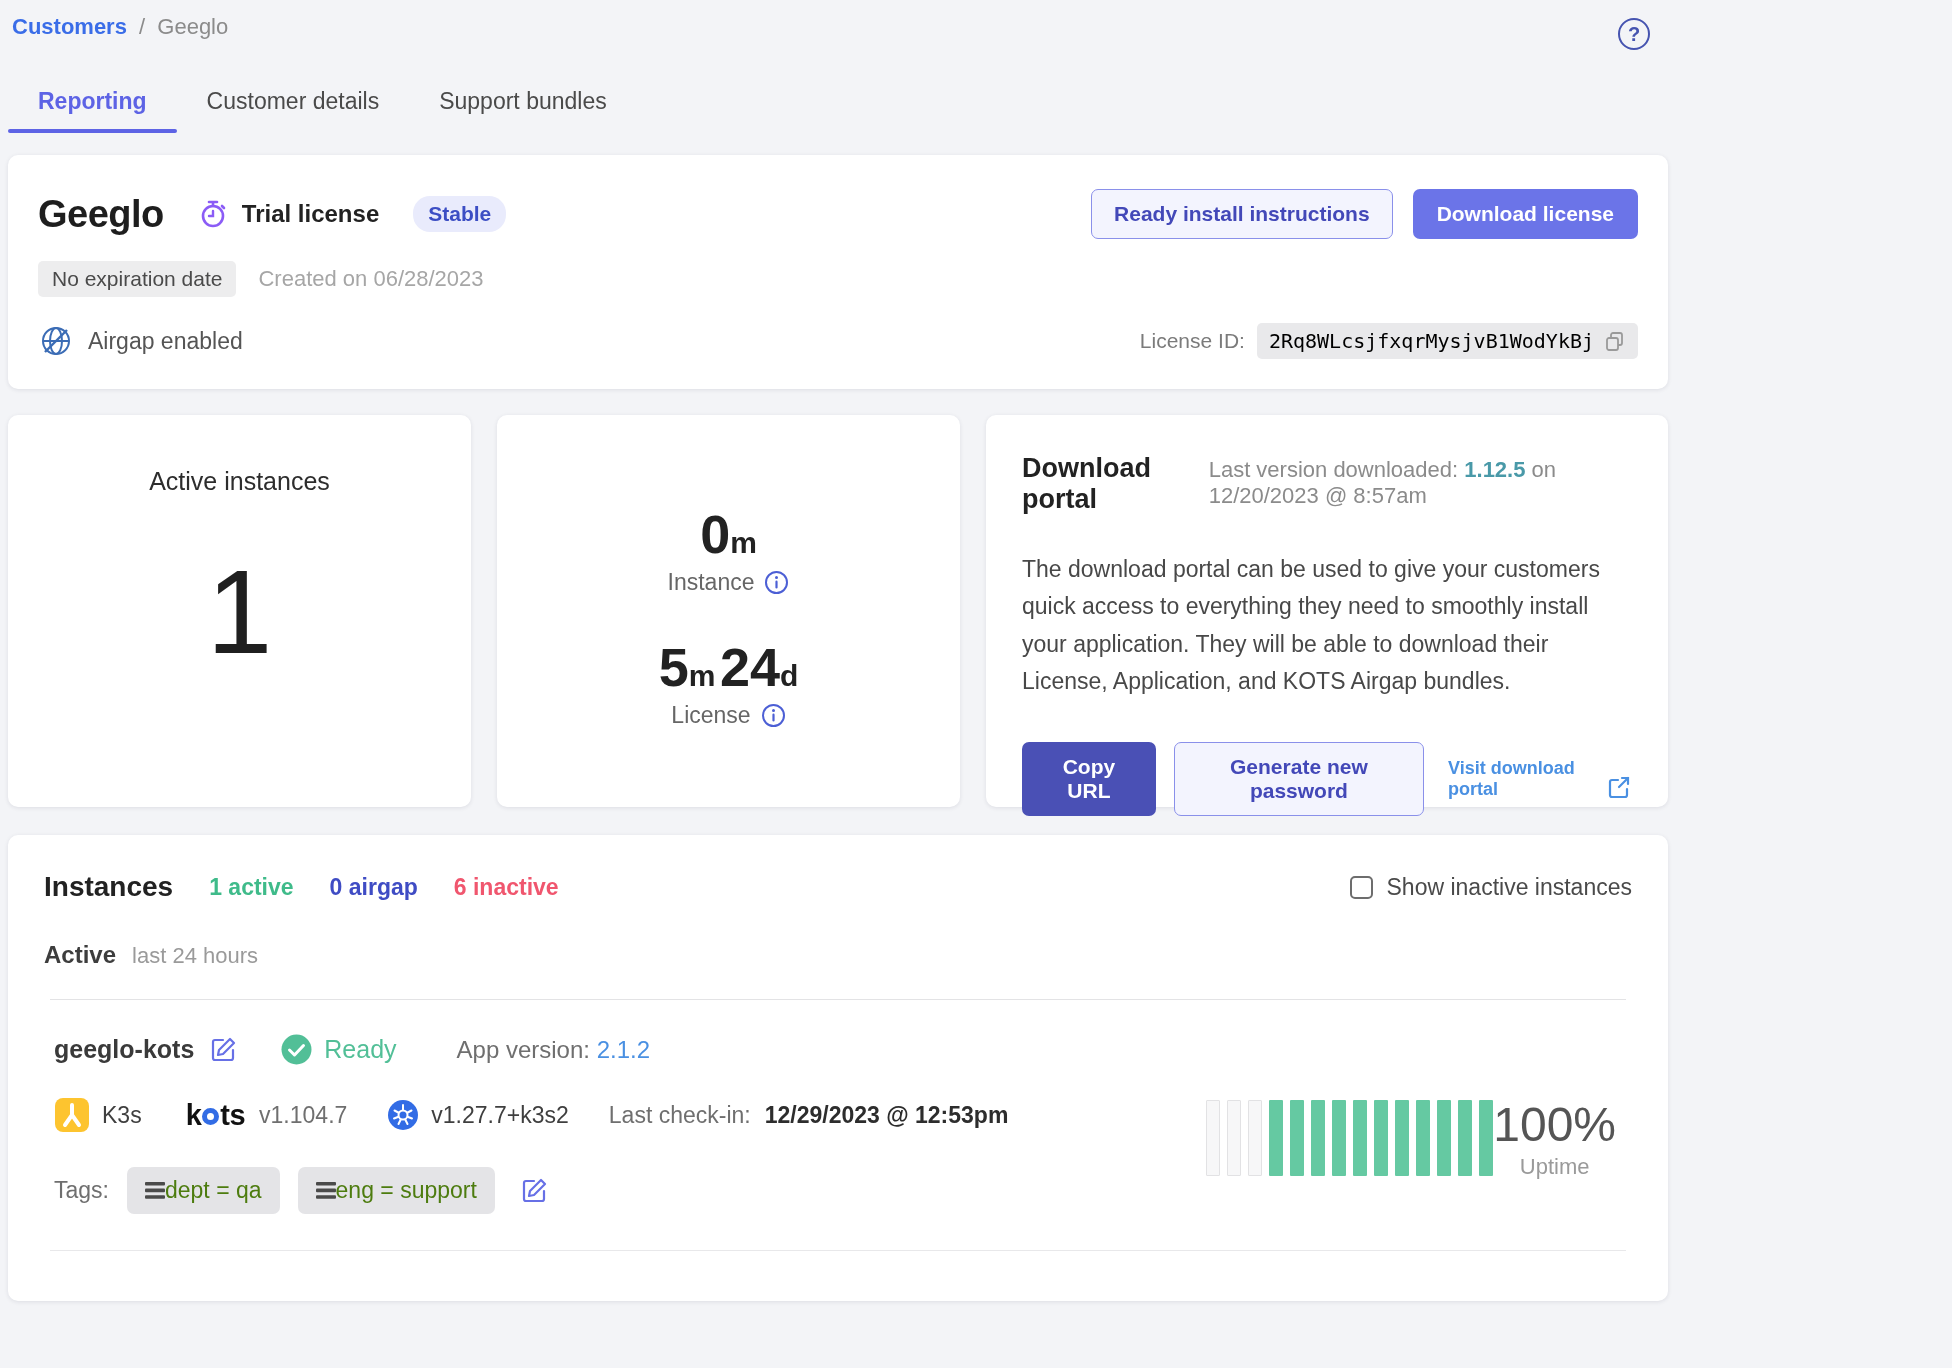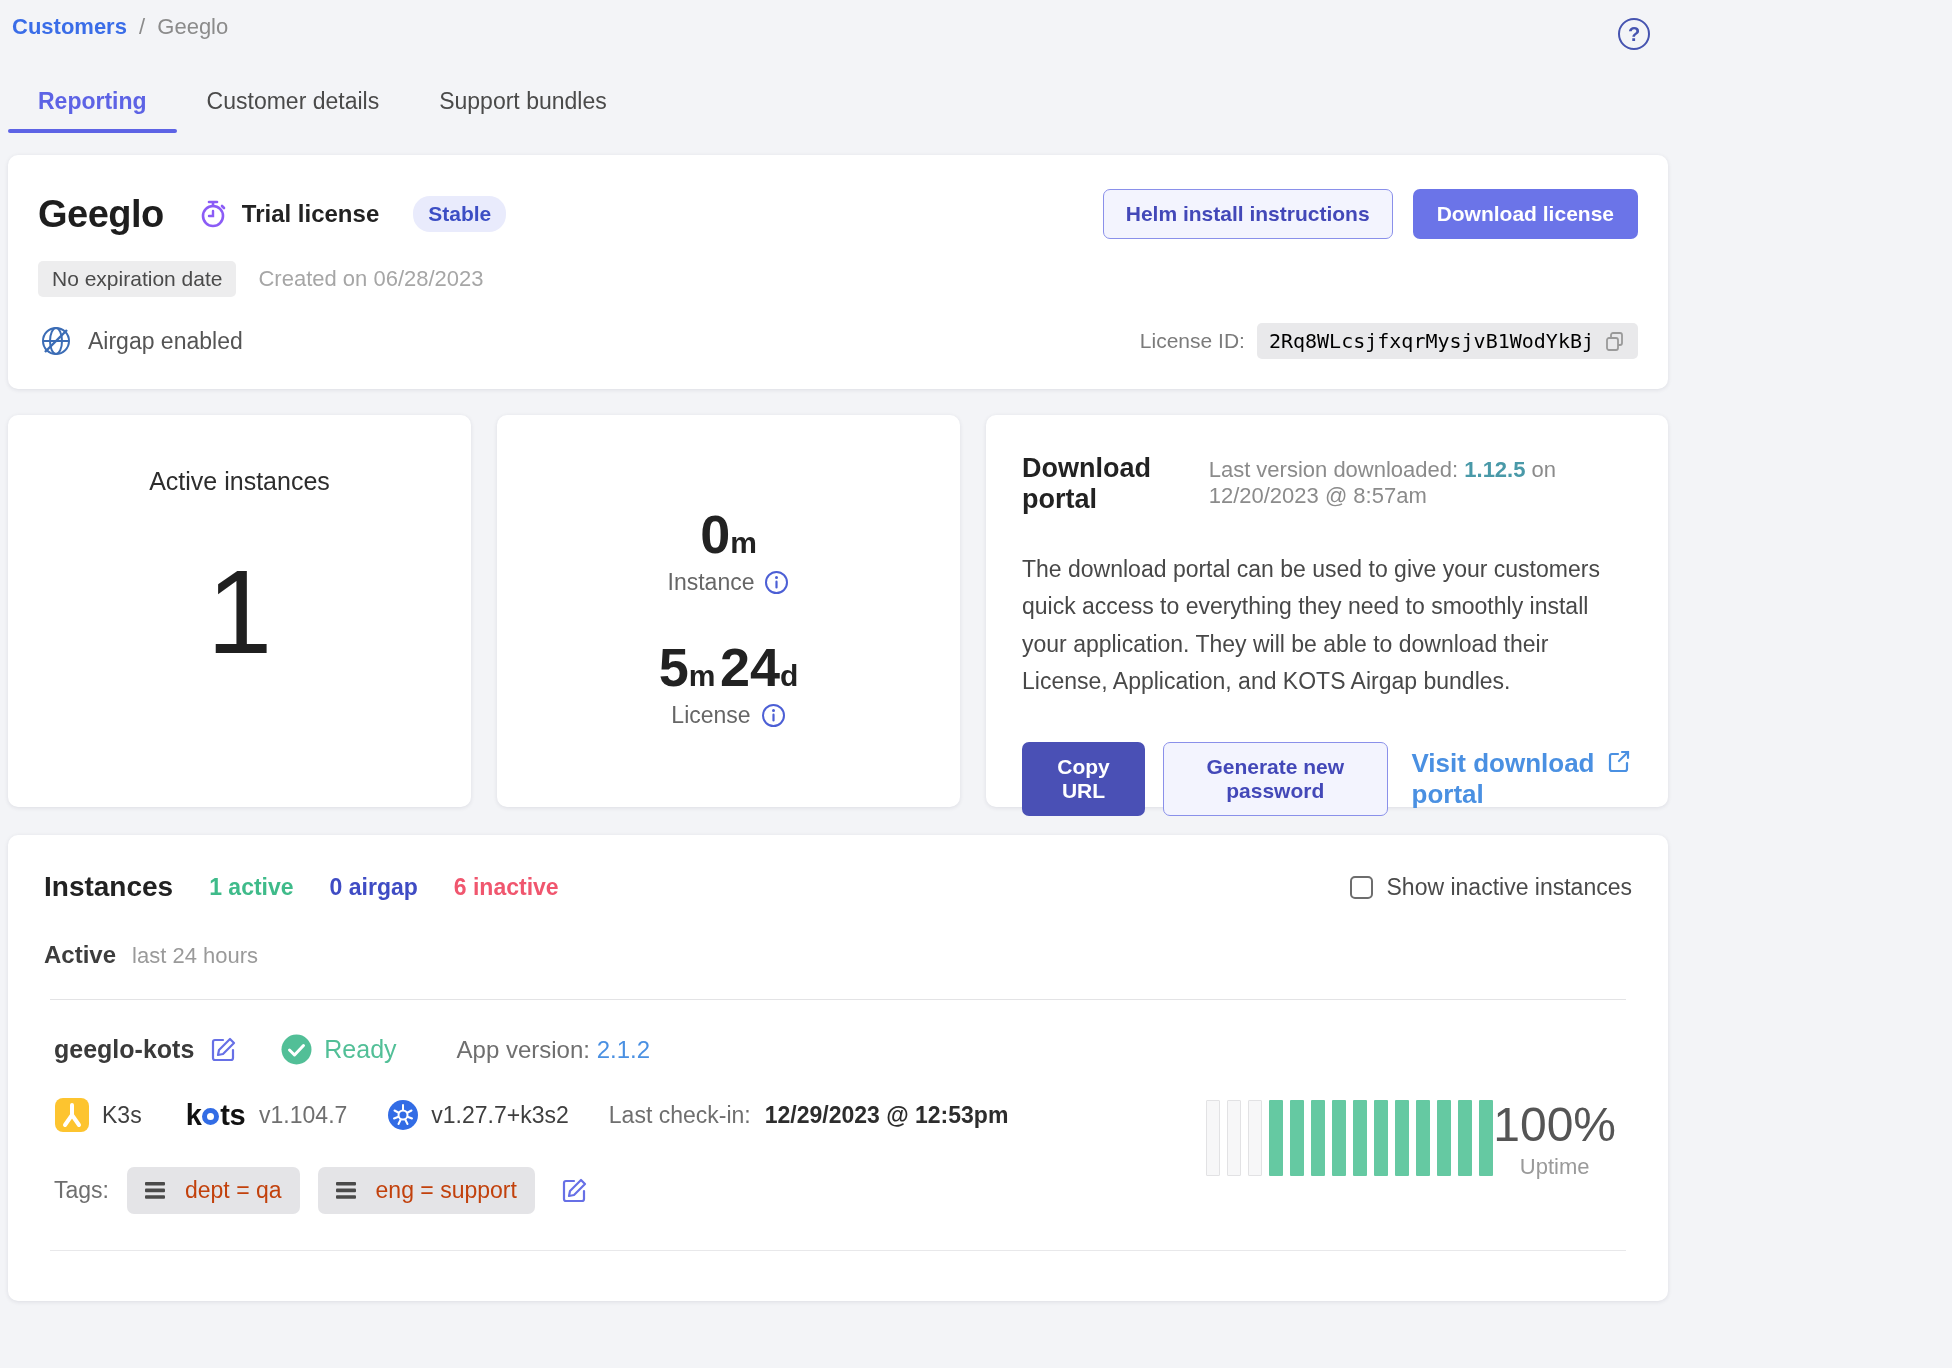--- a/index.html
+++ b/index.html
@@ -58,21 +58,21 @@
   .tti-label { margin-top:4px; font-size:23px; color:#666; display:flex; align-items:center; justify-content:center; gap:10px; }
   .portal-card { flex:1; height:392px; padding:38px 36px; text-align:left; }
   .portal-head { display:flex; align-items:baseline; }
   .portal-title { font-size:27px; font-weight:700; color:#222; }
   .last-version { margin-left:30px; font-size:22px; color:#8b8b8b; }
   .lv-version { color:#4999a8; font-weight:600; }
   .portal-desc { margin-top:36px; font-size:23px; line-height:1.62; color:#484848; padding-right:10px; }
   .portal-actions { display:flex; align-items:center; margin-top:42px; }
   .btn-dark { background:#4a50b5; color:#fff; padding:13px 24px; }
   .btn-outline2 { background:#f3f4fe; border:1.5px solid #8a90ea; color:#4348b8; padding:12px 22px; margin-left:18px; }
-  .portal-link { display:flex; align-items:flex-start; gap:10px; margin-left:24px; color:#4a90e2; font-size:26px; font-weight:600; cursor:pointer; }
+  .portal-link { display:flex; align-items:flex-end; gap:10px; margin-left:24px; color:#4a90e2; font-size:18px; font-weight:600; cursor:pointer; }
 
   
   .instances-card { margin-top:28px; padding:36px 36px 24px 36px; margin-bottom:16px; }
   .inst-head { display:flex; align-items:center; }
   .inst-title { font-size:28px; font-weight:700; color:#222; }
   .count { font-size:23px; font-weight:600; margin-left:36px; }
   .count.green { color:#3fbb8a; }
   .count.indigo { color:#3f4cc4; }
   .count.pink { color:#f0566e; }
   .show-inactive { display:flex; align-items:center; gap:14px; font-size:23px; color:#4a4a4a; cursor:pointer; }
@@ -95,21 +95,21 @@
   .k3s-label { font-size:23px; color:#3f3f3f; }
   .kots-wordmark { margin-left:44px; font-size:29px; font-weight:800; color:#111; letter-spacing:-0.5px; display:flex; align-items:center; }
   .kots-o { width:17px; height:17px; border:5.5px solid #326ce5; border-radius:50%; display:inline-block; margin:2px 1px 0 1px; }
   .kots-version { margin-left:14px; font-size:23px; color:#6f6f6f; }
   .k8s { display:flex; align-items:center; margin-left:40px; gap:12px; }
   .k8s-version { font-size:23px; color:#3f3f3f; }
   .last-checkin-label { margin-left:40px; font-size:23px; color:#6f6f6f; }
   .last-checkin { margin-left:14px; font-size:23px; font-weight:700; color:#2d2d2d; }
   .row3 { display:flex; align-items:center; margin-top:34px; }
   .tags-label { font-size:23px; color:#6f6f6f; }
-  .tag-pill { display:flex; align-items:center; gap:20px; background:#e4e4e7; border-radius:7px; padding:10px 18px; margin-left:18px; font-size:23px; color:#c2410c; }
+  .tag-pill { display:flex; align-items:center; gap:0; background:#e4e4e7; border-radius:7px; padding:10px 18px; margin-left:18px; font-size:23px; color:#4d7c0f; }
   .tag-edit { margin-left:26px; }
   .inst-right { display:flex; align-items:center; padding-top:28px; padding-right:10px; }
   .uptime-bars { display:flex; gap:7px; align-items:flex-end; }
   .ubar { width:14px; height:76px; border-radius:1px; }
   .ubar.off { background:#f7f7f8; border:1px solid #e2e2e4; }
   .ubar.on { background:#65c9a2; }
   .uptime-txt { text-align:center; }
   .uptime-value { font-size:48px; color:#555; }
   .uptime-label { font-size:22px; color:#9a9a9a; margin-top:2px; }
   .bottom-divider { height:1px; background:#e8e8ea; margin:26px 6px 0 6px; }
@@ -145,21 +145,21 @@
             <line x1="15" y1="5" x2="15" y2="8"></line>
             <line x1="11" y1="4" x2="19" y2="4"></line>
             <line x1="24" y1="8" x2="26" y2="10"></line>
             <polyline points="15,13 15,18 11,18" stroke-width="2.4"></polyline>
           </svg>
         </span>
         <span class="lt-label">Trial license</span>
       </div>
       <div class="badge-stable">Stable</div>
       <div class="lc-spacer"></div>
-      <button class="btn btn-outline">Helm install instructions</button>
+      <button class="btn btn-outline">Ready install instructions</button>
       <button class="btn btn-fill">Download license</button>
     </div>
     <div class="lc-row2">
       <div class="pill-gray">No expiration date</div>
       <div class="created-on">Created on 06/28/2023</div>
     </div>
     <div class="lc-row3" style="justify-content:space-between;">
       <div class="airgap">
         <span style="display:flex;">
           <svg width="36" height="36" viewBox="0 0 36 36" fill="none" stroke="#3b6cb5" stroke-width="2">

